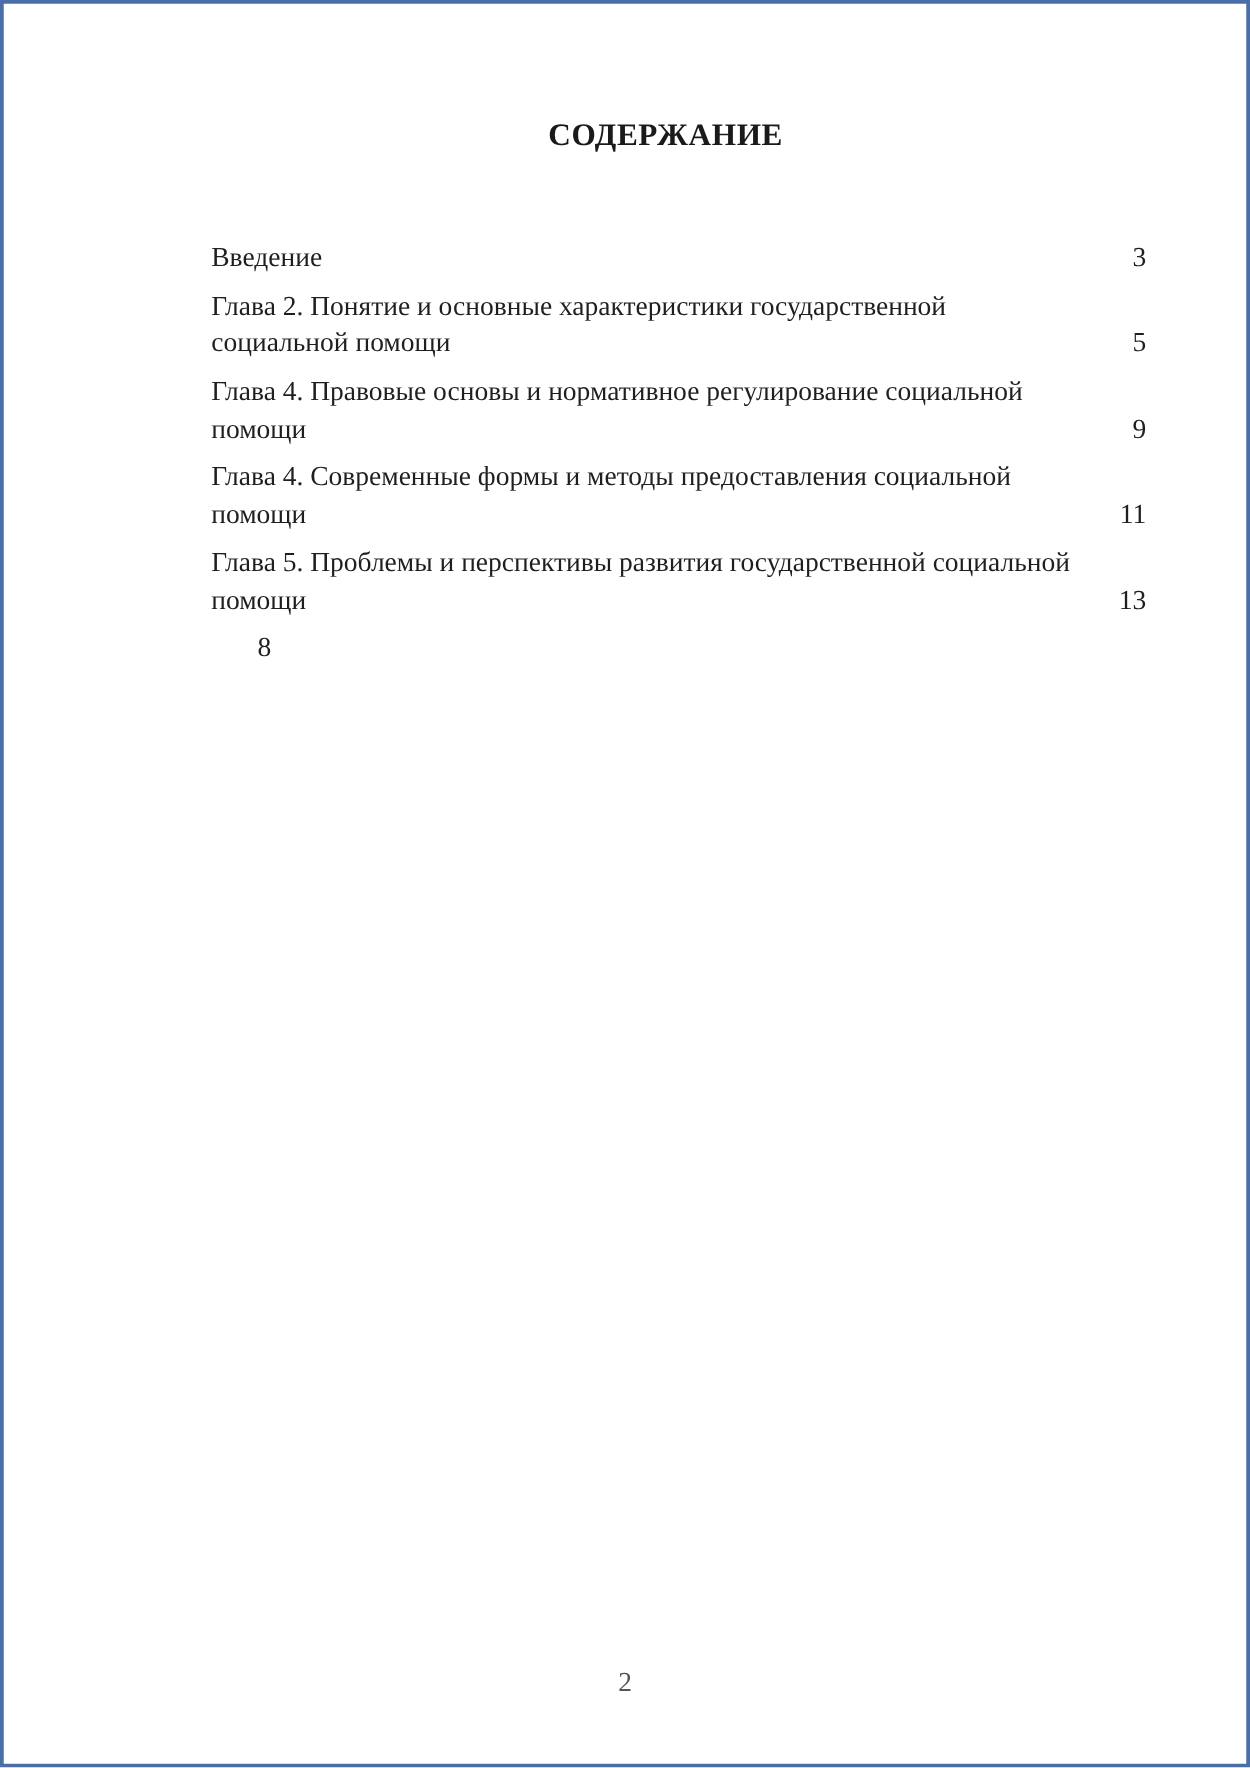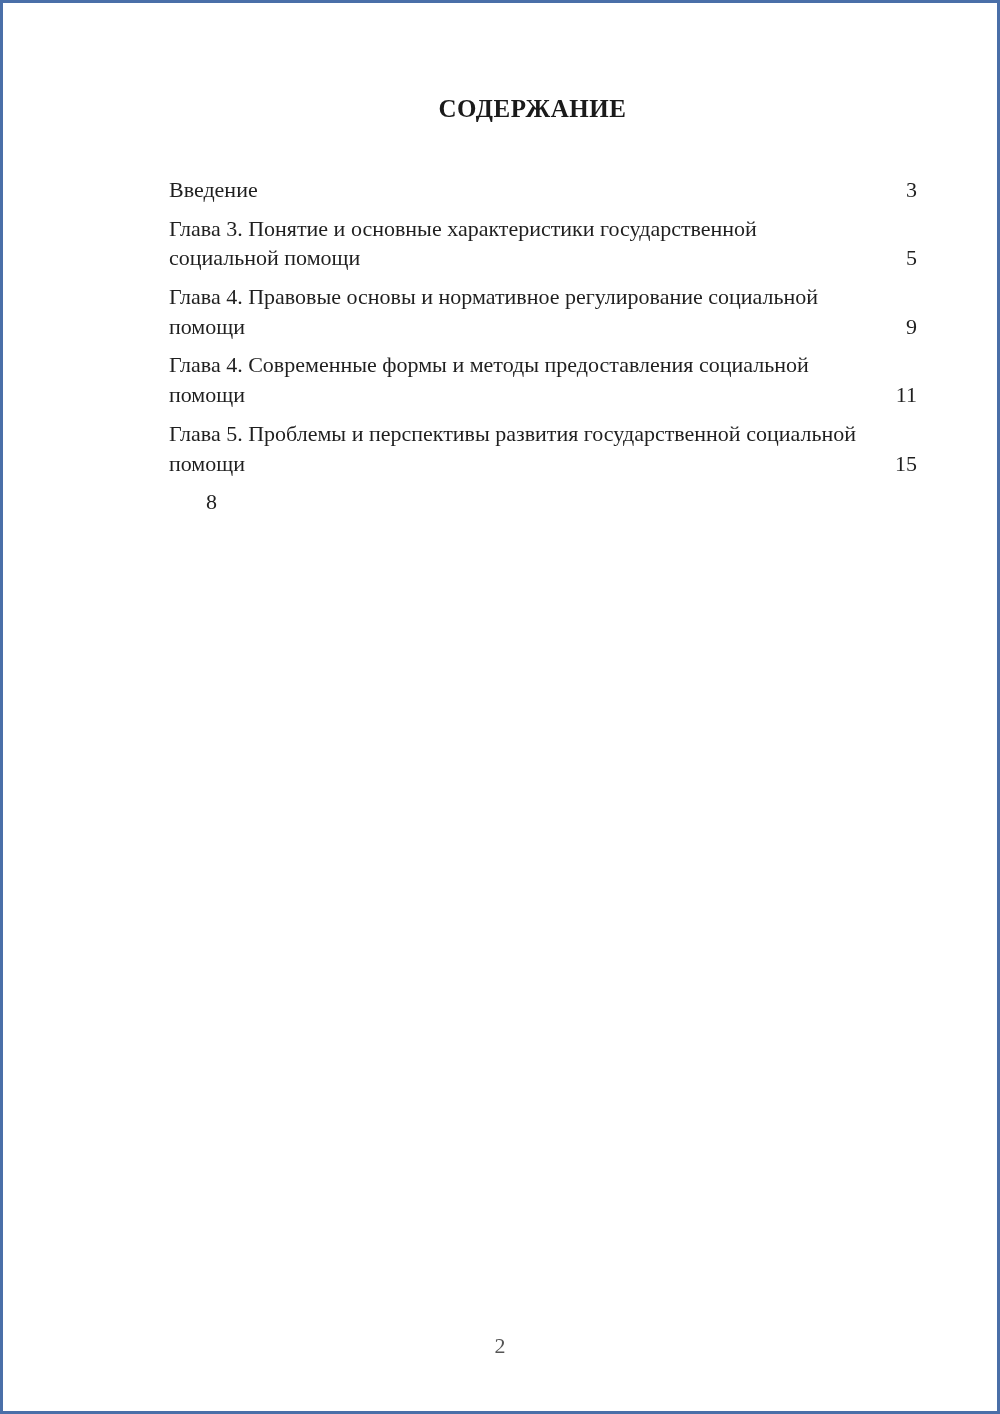--- a/index.html
+++ b/index.html
@@ -21,21 +21,21 @@
   .content {
     box-sizing: border-box;
     padding: 92px 80px 0 145px;
   }
   .doc-title {
     text-align: center;
     font-size: 25px;
     font-weight: bold;
     letter-spacing: 0.5px;
     color: #1a1a1a;
-    margin: 0 0 52px 0;
+    margin: 0 0 68px 0;
   }
   .toc {
     display: block;
     margin-left: 21px;
   }
   .toc-row {
     display: flex;
     justify-content: space-between;
     align-items: flex-end;
     margin-bottom: 9px;
@@ -71,38 +71,38 @@
     <h1 class="doc-title">СОДЕРЖАНИЕ</h1>
 
     <div class="toc">
 
       <div class="toc-row">
         <span class="toc-label">Введение</span>
         <span class="toc-page">3</span>
       </div>
 
       <div class="toc-row">
-        <span class="toc-label">Глава 3. Понятие и основные характеристики государственной социальной помощи</span>
+        <span class="toc-label">Глава 2. Понятие и основные характеристики государственной социальной помощи</span>
         <span class="toc-page">5</span>
       </div>
 
 
       <div class="toc-row">
         <span class="toc-label">Глава 4. Правовые основы и нормативное регулирование социальной помощи</span>
         <span class="toc-page">9</span>
       </div>
 
       <div class="toc-row">
         <span class="toc-label">Глава 4. Современные формы и методы предоставления социальной помощи</span>
         <span class="toc-page">11</span>
       </div>
 
       <div class="toc-row">
         <span class="toc-label">Глава 5. Проблемы и перспективы развития государственной социальной помощи</span>
-        <span class="toc-page">15</span>
+        <span class="toc-page">13</span>
       </div>
 
 
       <div class="toc-row">
         <span class="toc-page">8</span>
       </div>
 
     </div>
   </div>
 

